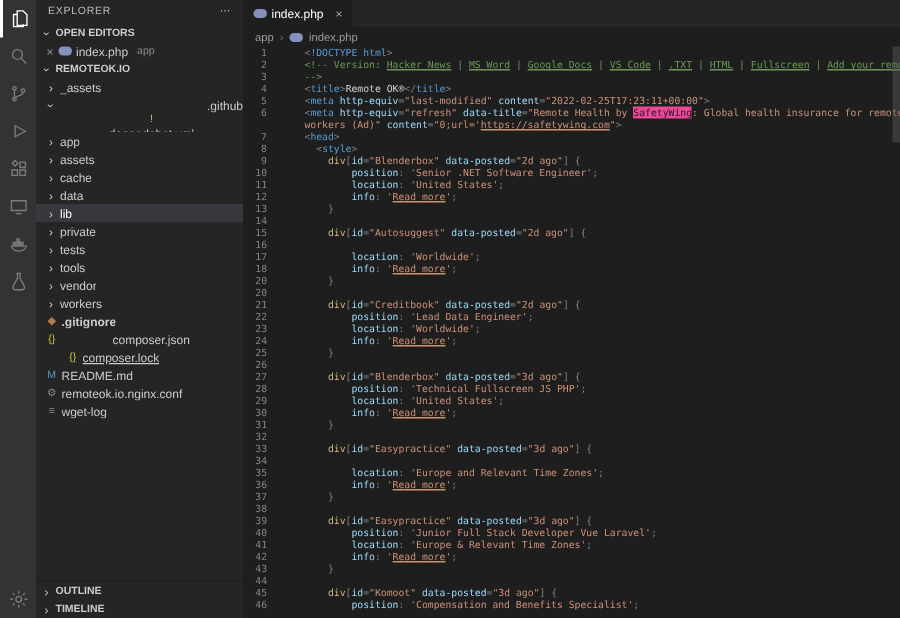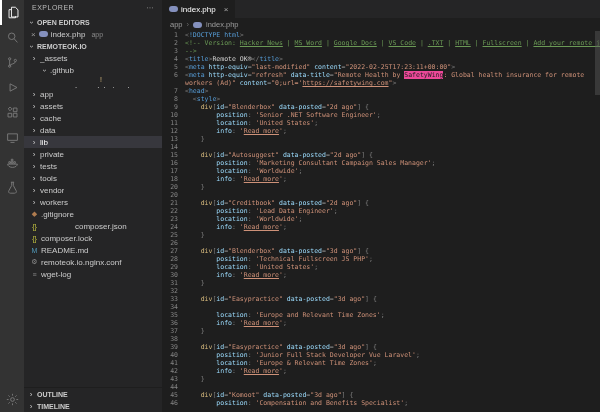--- a/index.html
+++ b/index.html
@@ -40,21 +40,21 @@
        padding:0 7px;cursor:pointer;}
   .tab .close{color:#aaaaaa;margin-left:5px;font-size:8px;}
   .breadcrumb{height:13px;display:flex;align-items:center;font-size:7.5px;color:#9d9d9d;
               padding-left:8px;gap:4px;flex:none;}
   .bc-sep{color:#6a6a6a;}
   .bc-item{cursor:pointer;}
 
   .codearea{flex:1;overflow:hidden;font-family:"DejaVu Sans Mono",monospace;font-size:6.5px;line-height:8px;cursor:text;}
   .crow{display:flex;height:8px;white-space:pre;}
   .gut{width:16px;padding-right:5px;text-align:right;color:#858585;flex:none;}
-  .ctext{white-space:pre;margin-left:2px;}
+  .ctext{white-space:pre;margin-left:20px;}
 
   .tk-pun{color:#7f7f7f}
   .tk-tag{color:#569cd6}
   .tk-attr{color:#9cdcfe}
   .tk-str{color:#ce9178}
   .tk-cmt{color:#6a9955}
   .tk-cmtlink{color:#6a9955;text-decoration:underline}
   .tk-sel{color:#d7ba7d}
   .tk-prop{color:#9cdcfe}
   .tk-txt{color:#d4d4d4}
@@ -162,21 +162,21 @@
     <div class="sec">
       <span class="chev down">›</span>
       <span>REMOTEOK.IO</span>
     </div>
 
     <div class="tree">
         <div class="trow" style="padding-left: 6px;">
           <span class="chev">›</span>
           <span class="tlabel">_assets</span>
         </div>
-        <div class="trow" style="padding-left: 16px;">
+        <div class="trow" style="padding-left: 6px; justify-content: space-between;">
           <span class="chev down">›</span>
           <span class="tlabel">.github</span>
         </div>
         <div class="trow" style="padding-left: 16px; flex-direction: column;">
           <span class="ficon" style="color: rgb(215, 186, 125);">!</span>
           <span class="tlabel">dependabot.yml</span>
         </div>
         <div class="trow" style="padding-left: 6px;">
           <span class="chev">›</span>
           <span class="tlabel">app</span>
@@ -210,29 +210,29 @@
           <span class="tlabel">tools</span>
         </div>
         <div class="trow" style="padding-left: 6px;">
           <span class="chev">›</span>
           <span class="tlabel">vendor</span>
         </div>
         <div class="trow" style="padding-left: 6px;">
           <span class="chev">›</span>
           <span class="tlabel">workers</span>
         </div>
-        <div class="trow" style="padding-left: 6px;">
+        <div class="trow" style="padding-left: 6px; font-weight: bold;">
           <span class="ficon" style="color: rgb(176, 124, 79);">◆</span>
           <span class="tlabel">.gitignore</span>
         </div>
         <div class="trow" style="padding-left: 6px; gap: 36px;">
           <span class="ficon" style="color: rgb(203, 203, 65);">{}</span>
           <span class="tlabel">composer.json</span>
         </div>
-        <div class="trow" style="padding-left: 6px;">
+        <div class="trow" style="padding-left: 20px; text-decoration: underline;">
           <span class="ficon" style="color: rgb(203, 203, 65);">{}</span>
           <span class="tlabel">composer.lock</span>
         </div>
         <div class="trow" style="padding-left: 6px;">
           <span class="ficon" style="color: rgb(81, 154, 186);">M</span>
           <span class="tlabel">README.md</span>
         </div>
         <div class="trow" style="padding-left: 6px;">
           <span class="ficon" style="color: rgb(138, 138, 138);">⚙</span>
           <span class="tlabel">remoteok.io.nginx.conf</span>
@@ -282,21 +282,21 @@
           <div class="crow"><span class="gut"></span><span class="ctext"><span class="tk-str">workers (Ad)" </span><span class="tk-attr">content</span><span class="tk-pun">=</span><span class="tk-str">"0;url='</span><span class="tk-link">https://safetywing.com</span><span class="tk-str">"</span><span class="tk-pun">&gt;</span></span></div>
           <div class="crow"><span class="gut">7</span><span class="ctext"><span class="tk-pun">&lt;</span><span class="tk-tag">head</span><span class="tk-pun">&gt;</span></span></div>
           <div class="crow"><span class="gut">8</span><span class="ctext"><span class="tk-txt">  </span><span class="tk-pun">&lt;</span><span class="tk-tag">style</span><span class="tk-pun">&gt;</span></span></div>
           <div class="crow"><span class="gut">9</span><span class="ctext"><span class="tk-txt">    </span><span class="tk-sel">div</span><span class="tk-pun">[</span><span class="tk-attr">id</span><span class="tk-pun">=</span><span class="tk-str">"Blenderbox"</span><span class="tk-txt"> </span><span class="tk-attr">data-posted</span><span class="tk-pun">=</span><span class="tk-str">"2d ago"</span><span class="tk-pun">]</span><span class="tk-pun"> {</span></span></div>
           <div class="crow"><span class="gut">10</span><span class="ctext"><span class="tk-txt">        </span><span class="tk-prop">position</span><span class="tk-pun">:</span><span class="tk-txt"> </span><span class="tk-str">'Senior .NET Software Engineer'</span><span class="tk-pun">;</span></span></div>
           <div class="crow"><span class="gut">11</span><span class="ctext"><span class="tk-txt">        </span><span class="tk-prop">location</span><span class="tk-pun">:</span><span class="tk-txt"> </span><span class="tk-str">'United States'</span><span class="tk-pun">;</span></span></div>
           <div class="crow"><span class="gut">12</span><span class="ctext"><span class="tk-txt">        </span><span class="tk-prop">info</span><span class="tk-pun">:</span><span class="tk-txt"> </span><span class="tk-str">'</span><span class="tk-linkstr">Read more</span><span class="tk-str">'</span><span class="tk-pun">;</span></span></div>
           <div class="crow"><span class="gut">13</span><span class="ctext"><span class="tk-txt">    </span><span class="tk-pun">}</span></span></div>
           <div class="crow"><span class="gut">14</span><span class="ctext"></span></div>
           <div class="crow"><span class="gut">15</span><span class="ctext"><span class="tk-txt">    </span><span class="tk-sel">div</span><span class="tk-pun">[</span><span class="tk-attr">id</span><span class="tk-pun">=</span><span class="tk-str">"Autosuggest"</span><span class="tk-txt"> </span><span class="tk-attr">data-posted</span><span class="tk-pun">=</span><span class="tk-str">"2d ago"</span><span class="tk-pun">]</span><span class="tk-pun"> {</span></span></div>
-          <div class="crow"><span class="gut">16</span><span class="ctext"><span class="tk-txt">        </span><span class="tk-prop">position</span><span class="tk-pun">:</span><span class="tk-txt"> </span><span class="tk-str">'Marketing Consultant Campaign Sales Manager'</span><span class="tk-pun">;</span></span></div>
+          <div class="crow"><span class="gut">16</span></div>
           <div class="crow"><span class="gut">17</span><span class="ctext"><span class="tk-txt">        </span><span class="tk-prop">location</span><span class="tk-pun">:</span><span class="tk-txt"> </span><span class="tk-str">'Worldwide'</span><span class="tk-pun">;</span></span></div>
           <div class="crow"><span class="gut">18</span><span class="ctext"><span class="tk-txt">        </span><span class="tk-prop">info</span><span class="tk-pun">:</span><span class="tk-txt"> </span><span class="tk-str">'</span><span class="tk-linkstr">Read more</span><span class="tk-str">'</span><span class="tk-pun">;</span></span></div>
           <div class="crow"><span class="gut">20</span><span class="ctext"><span class="tk-txt">    </span><span class="tk-pun">}</span></span></div>
           <div class="crow"><span class="gut">20</span><span class="ctext"></span></div>
           <div class="crow"><span class="gut">21</span><span class="ctext"><span class="tk-txt">    </span><span class="tk-sel">div</span><span class="tk-pun">[</span><span class="tk-attr">id</span><span class="tk-pun">=</span><span class="tk-str">"Creditbook"</span><span class="tk-txt"> </span><span class="tk-attr">data-posted</span><span class="tk-pun">=</span><span class="tk-str">"2d ago"</span><span class="tk-pun">]</span><span class="tk-pun"> {</span></span></div>
           <div class="crow"><span class="gut">22</span><span class="ctext"><span class="tk-txt">        </span><span class="tk-prop">position</span><span class="tk-pun">:</span><span class="tk-txt"> </span><span class="tk-str">'Lead Data Engineer'</span><span class="tk-pun">;</span></span></div>
           <div class="crow"><span class="gut">23</span><span class="ctext"><span class="tk-txt">        </span><span class="tk-prop">location</span><span class="tk-pun">:</span><span class="tk-txt"> </span><span class="tk-str">'Worldwide'</span><span class="tk-pun">;</span></span></div>
           <div class="crow"><span class="gut">24</span><span class="ctext"><span class="tk-txt">        </span><span class="tk-prop">info</span><span class="tk-pun">:</span><span class="tk-txt"> </span><span class="tk-str">'</span><span class="tk-linkstr">Read more</span><span class="tk-str">'</span><span class="tk-pun">;</span></span></div>
           <div class="crow"><span class="gut">25</span><span class="ctext"><span class="tk-txt">    </span><span class="tk-pun">}</span></span></div>
           <div class="crow"><span class="gut">26</span><span class="ctext"></span></div>

